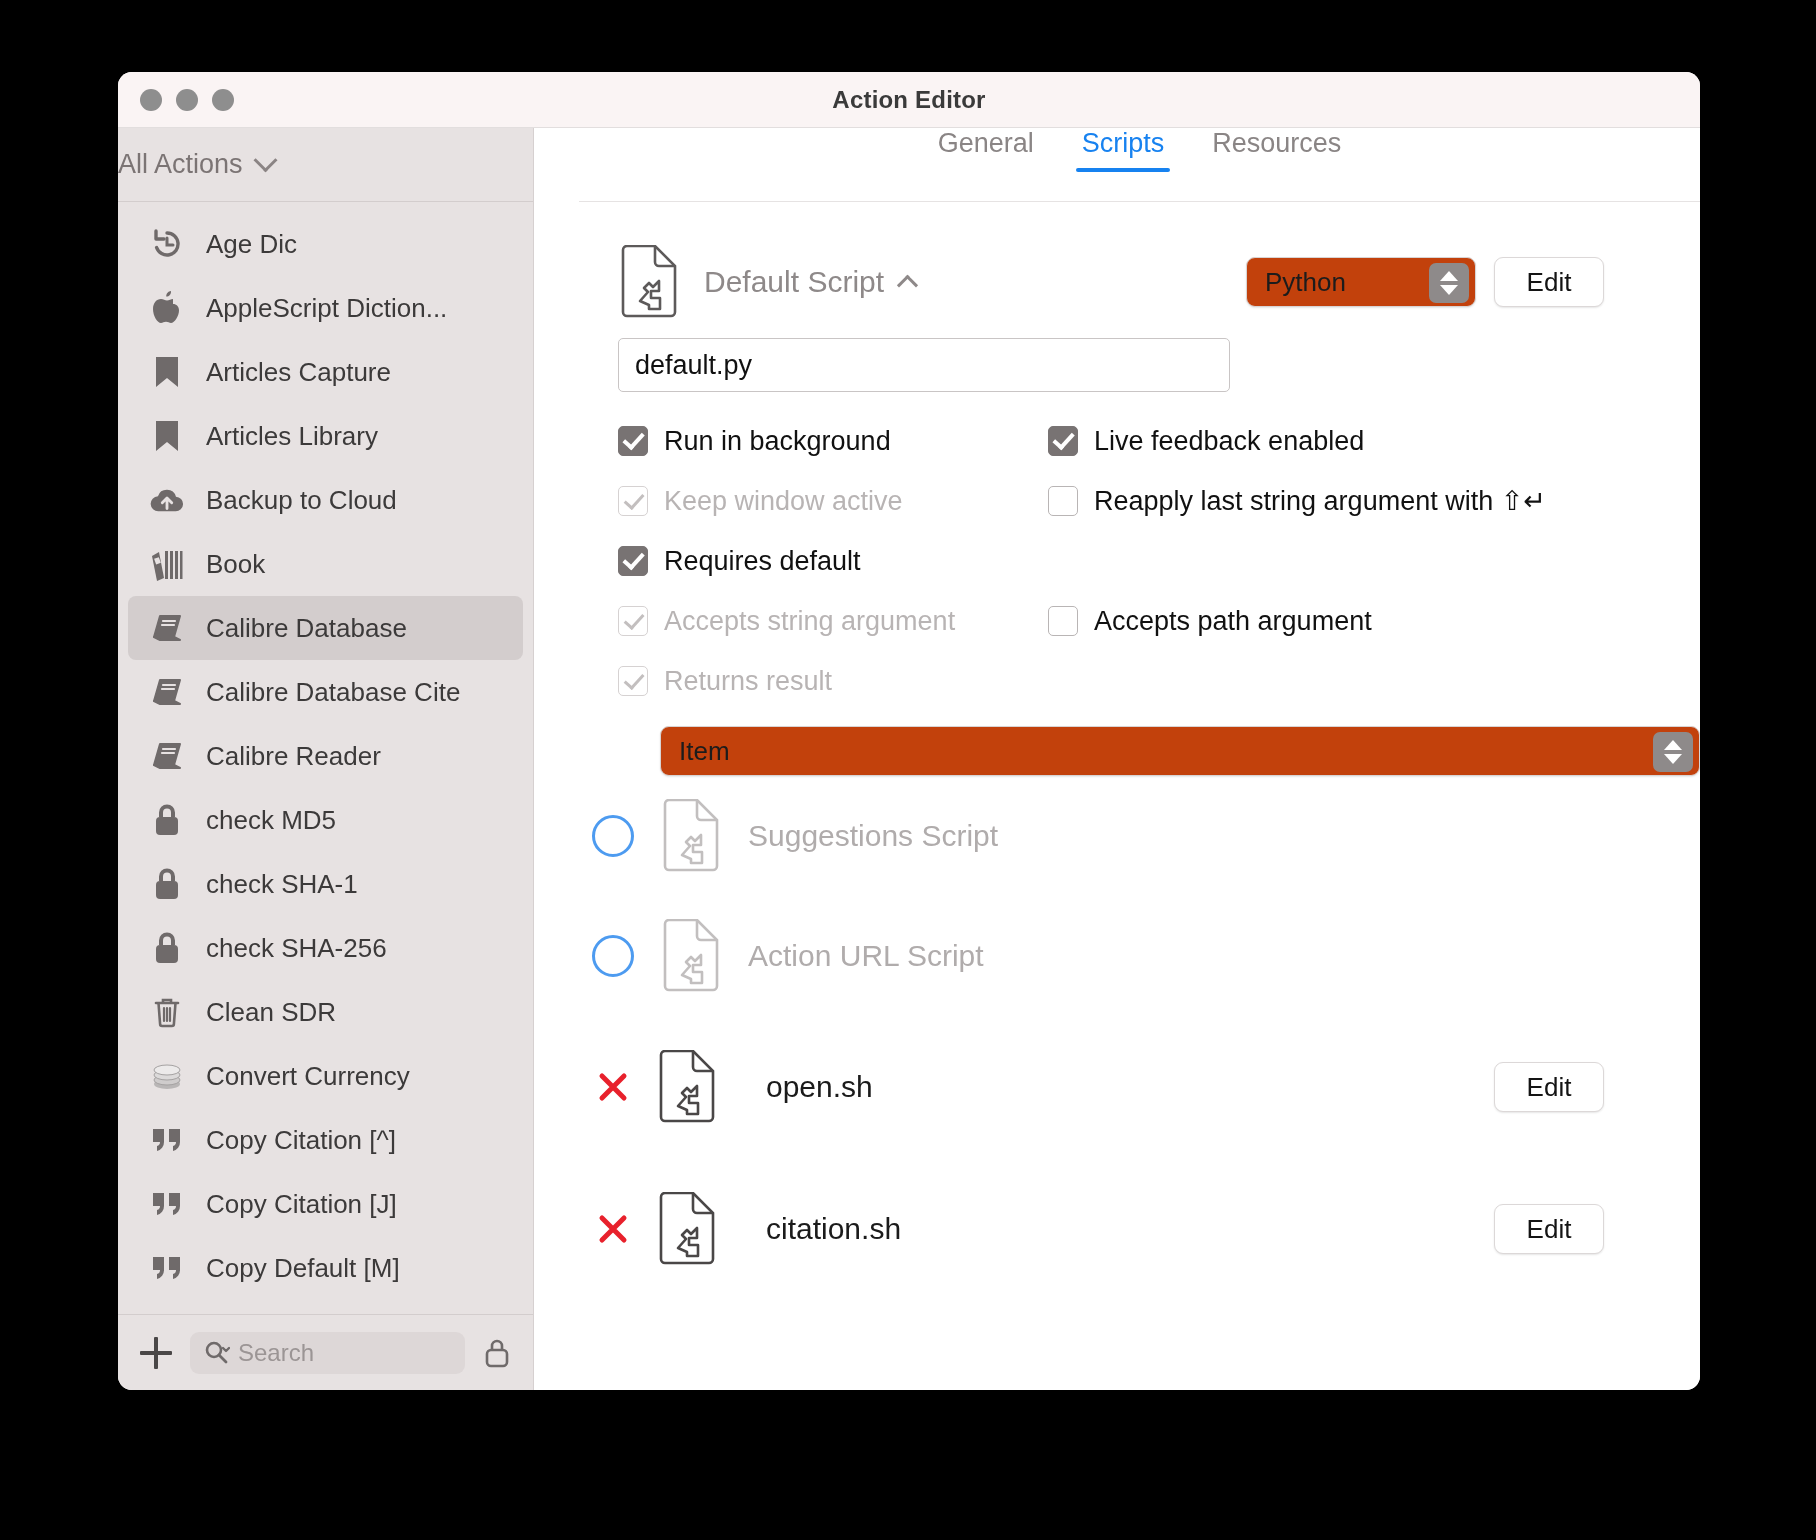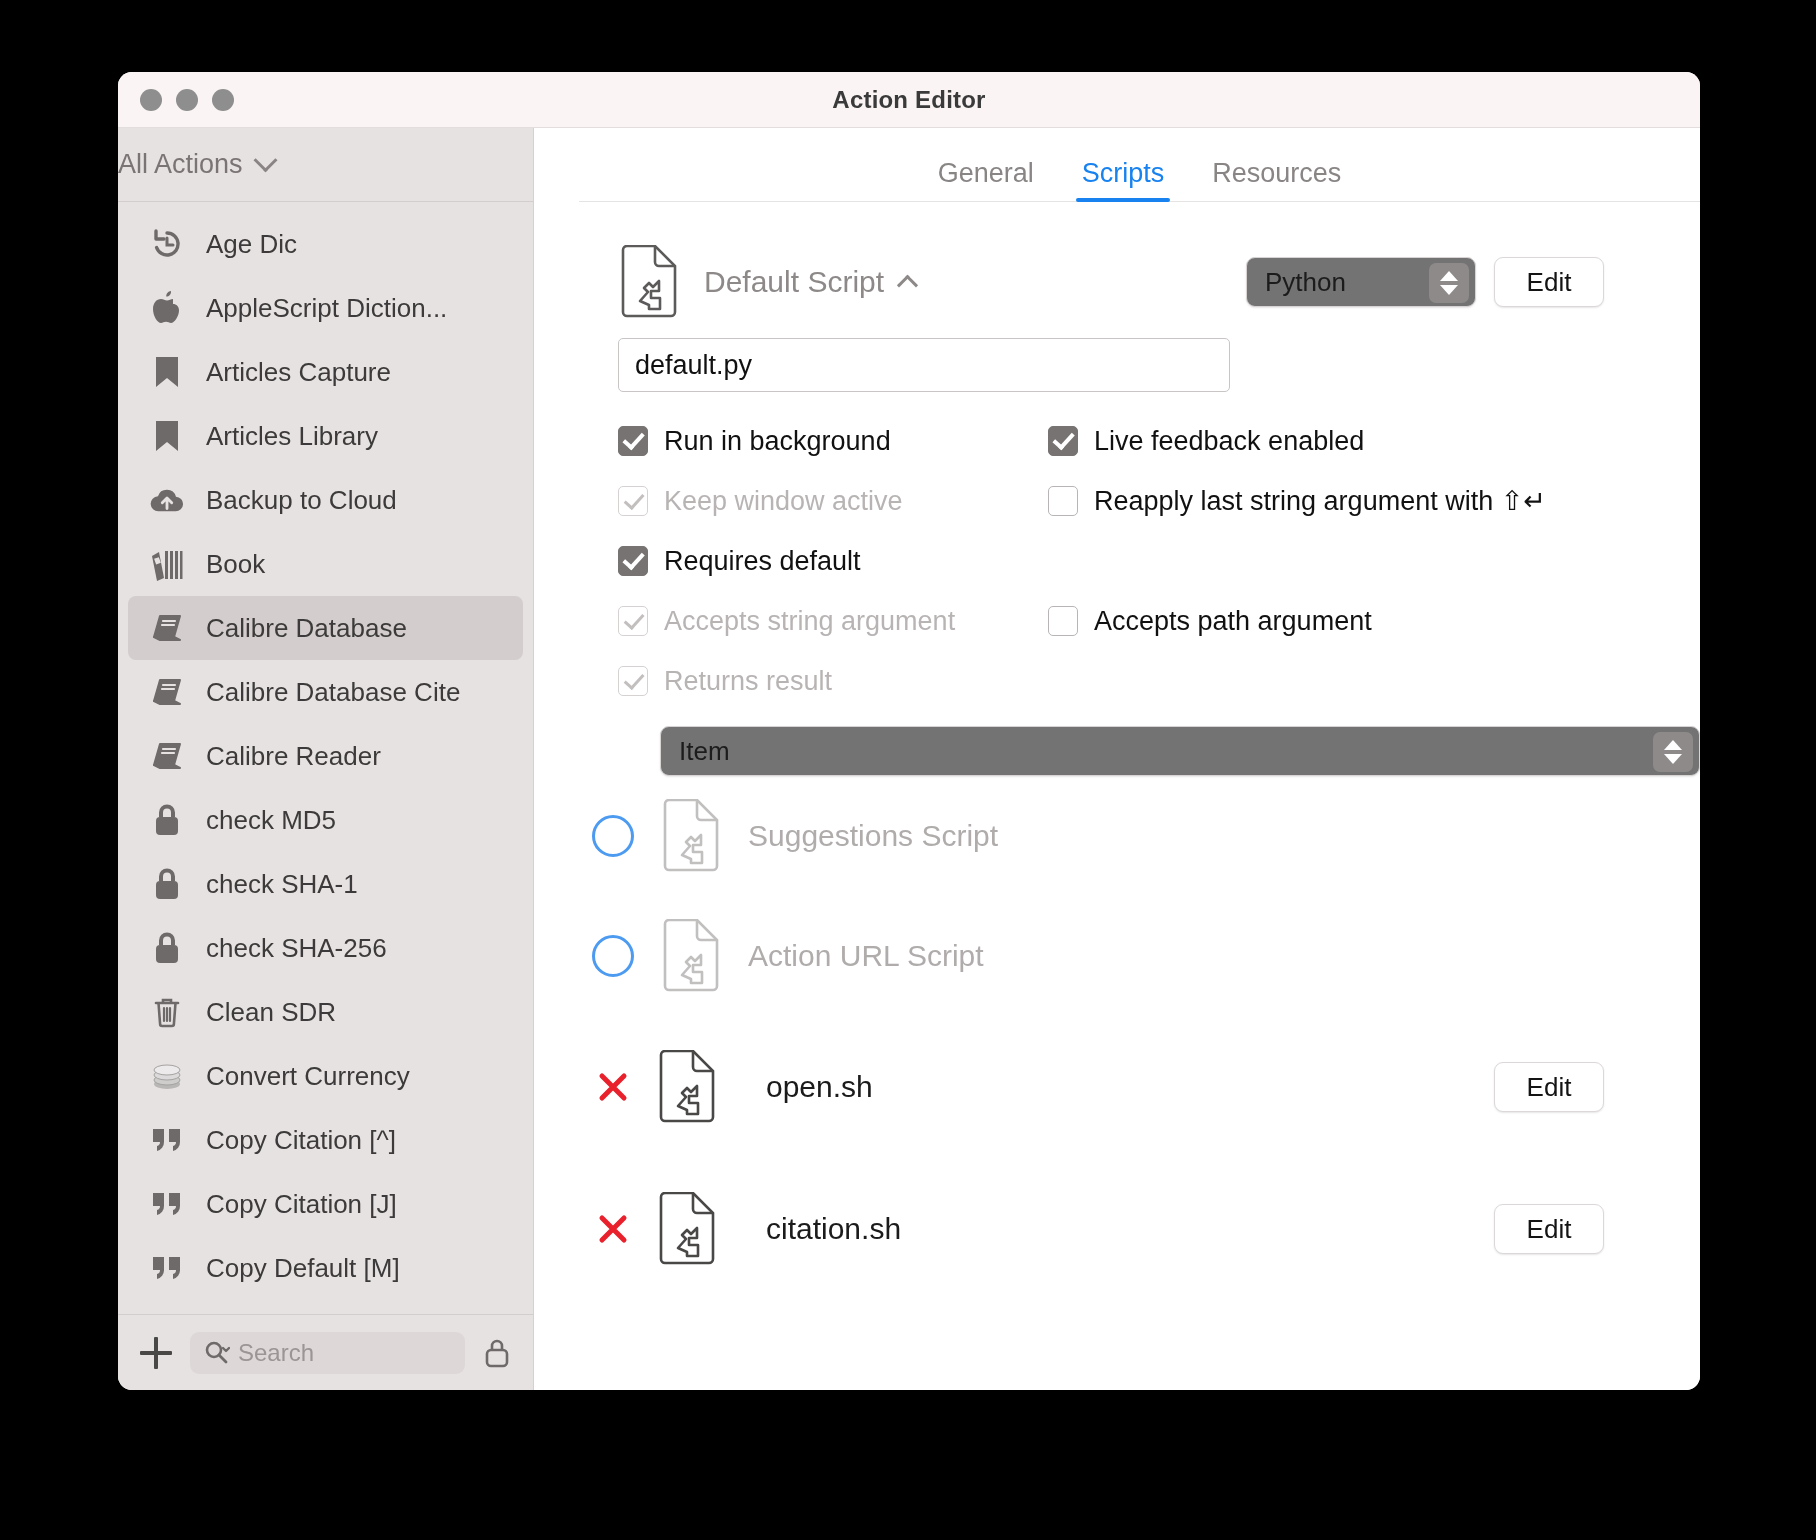--- a/index.html
+++ b/index.html
@@ -132,21 +132,21 @@
   .main {
     flex: 1 1 auto;
     background: #ffffff;
     display: flex; flex-direction: column;
     min-width: 0;
     position: relative;
   }
   .tabbar {
     height: 74px;
     flex: 0 0 auto;
-    display: flex; align-items: flex-end; justify-content: center;
+    display: flex; align-items: flex-start; justify-content: center;
     gap: 36px;
     border-bottom: 1px solid #e6e3e3;
     margin-left: 45px;
   }
   .tab {
     font-size: 27px;
     color: #8a8585;
     padding: 0 6px 12px 6px;
     position: relative;
     cursor: default;
@@ -185,21 +185,21 @@
   .head-right {
     margin-left: auto;
     display: flex; align-items: center; gap: 18px;
     padding-right: 96px;
   }
 
   select.popup, .popup {
     appearance: none; -webkit-appearance: none;
     height: 50px;
     min-width: 230px;
-    background: #737373;
+    background: #c2410c;
     border: 1px solid #d8d4d4;
     border-radius: 9px;
     font-family: "Liberation Sans", sans-serif;
     font-size: 26px;
     color: #1c1c1c;
     padding: 0 62px 0 18px;
     position: relative;
     box-shadow: 0 1px 2px rgba(0,0,0,0.10);
     display: flex; align-items: center;
     cursor: default;

